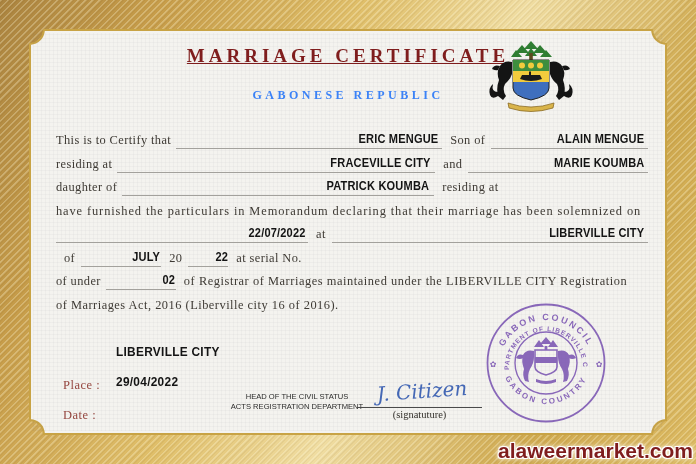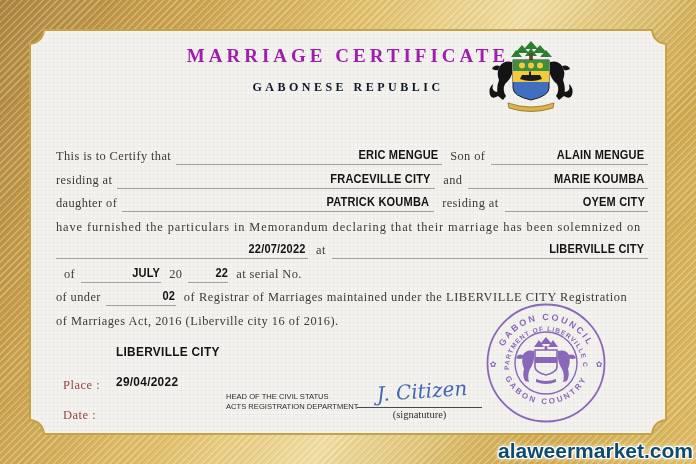--- a/index.html
+++ b/index.html
@@ -10,51 +10,51 @@
     background:
       repeating-linear-gradient(135deg, rgba(255,250,220,.28) 0 1px, rgba(90,60,10,.06) 2px 3px, rgba(255,255,255,0) 3px 5px),
       linear-gradient(115deg,#ab8440 0%,#c79d4a 18%,#e0bf6a 40%,#f0dda2 58%,#cfa94f 80%,#ddbb64 100%);}
   svg.paper-svg{position:absolute;inset:0;}
   .paper-tex{position:absolute;left:33px;top:33px;right:33px;bottom:33px;pointer-events:none;
     background:
       repeating-linear-gradient(0deg, rgba(110,110,125,.05) 0 1px, transparent 1px 4px),
       repeating-linear-gradient(90deg, rgba(110,110,125,.05) 0 1px, transparent 1px 4px);}
   
   .cert-title{position:absolute;left:0;top:45px;width:100%;text-align:center;
-    font-weight:bold;font-size:19px;letter-spacing:4px;color:#a21caf;}
-  .cert-subtitle{position:absolute;left:0;top:80px;width:100%;text-align:center;
-    font-weight:bold;font-size:12px;letter-spacing:3.5px;color:#0f172a;}
+    font-weight:bold;font-size:19px;letter-spacing:4px;color:#7f1d1d;text-decoration:underline;}
+  .cert-subtitle{position:absolute;left:0;top:88px;width:100%;text-align:center;
+    font-weight:bold;font-size:12px;letter-spacing:3.5px;color:#3b82f6;}
   
   .rows{position:absolute;left:56px;top:0;width:592px;}
   .row{position:absolute;left:0;width:100%;height:19px;display:flex;align-items:flex-end;
-       font-size:12.4px;letter-spacing:.4px;color:#3e3a34;white-space:nowrap;margin-top:16px;}
+       font-size:12.4px;letter-spacing:.4px;color:#3e3a34;white-space:nowrap;}
   .row .st{flex:0 0 auto;padding:0 5px 1px 0;}
   .row .st.mid{padding:0 6px 1px 8px;}
   .field{border-bottom:1px solid #a3a19c;text-align:right;
          font-family:"Liberation Sans",sans-serif;font-weight:bold;font-size:12px;
          letter-spacing:.2px;color:#141414;padding-bottom:2px;overflow:hidden;}
   .field .fv{display:inline-block;transform:scaleX(.92);}
   .grow{flex:1 1 auto;}
   
   .kv-label{position:absolute;left:63px;font-size:12.5px;color:#95463f;letter-spacing:.5px;margin-top:32px;}
   .kv-value{position:absolute;left:116px;font-family:"Liberation Sans",sans-serif;
             font-weight:bold;font-size:12.5px;color:#141414;letter-spacing:.3px;transform:scaleX(.95);transform-origin:left;}
-  .officer{position:absolute;left:226px;top:392px;width:142px;
+  .officer{position:absolute;left:226px;top:392px;width:142px;text-align:center;
            font-family:"Liberation Sans",sans-serif;font-size:7.6px;line-height:9.5px;color:#2b2b2b;}
   .sig-line{position:absolute;left:357px;top:407px;width:125px;border-top:1.6px solid #4a4a4a;}
   .sig-script{position:absolute;left:362px;top:379px;width:120px;text-align:center;
               font-family:"DejaVu Serif",serif;font-style:italic;font-size:20px;color:#4568b5;
               transform:rotate(-4deg);}
   .sig-caption{position:absolute;left:357px;top:409px;width:125px;text-align:center;
                font-size:10.5px;color:#33302b;}
   
   .stamp{position:absolute;left:484px;top:301px;width:124px;height:124px;opacity:.88;}
   
   .watermark{position:absolute;right:3px;bottom:1px;z-index:10;
-    font-family:"Liberation Sans",sans-serif;font-weight:bold;font-size:21px;color:#0c4a6e;
+    font-family:"Liberation Sans",sans-serif;font-weight:bold;font-size:21px;color:#7f1d1d;
     text-shadow:0 0 4px #fff,0 0 6px #fff,1px 1px 0 #fff,-1px -1px 0 #fff,1px -1px 0 #fff,-1px 1px 0 #fff;}
 </style>
 </head>
 <body>
 
 <div class="gold-frame"></div>
 
 <svg class="paper-svg" width="696" height="464" viewBox="0 0 696 464">
   <path d="M 30 44 Q 42.6 42.6 44 30 L 652 30 Q 653.4 42.6 666 44 L 666 420 Q 653.4 421.4 652 434 L 44 434 Q 42.6 421.4 30 420 Z" fill="#f4f3ef" stroke="#c8a345" stroke-width="2"></path>
 </svg>
@@ -102,21 +102,20 @@
     <span class="st">residing at</span>
     <div class="field" style="flex:0 0 318px"><span class="fv">FRACEVILLE CITY</span></div>
     <span class="st mid">and</span>
     <div class="field grow"><span class="fv">MARIE KOUMBA</span></div>
   </div>
 
   <div class="row" style="top:177px">
     <span class="st">daughter of</span>
     <div class="field" style="flex:0 0 312px"><span class="fv">PATRICK KOUMBA</span></div>
     <span class="st mid">residing at</span>
-    <div class="field grow"><span class="fv">OYEM CITY</span></div>
   </div>
 
   <div class="row" style="top:200.5px">
     <span class="st" style="letter-spacing:.9px">have furnished the particulars in Memorandum declaring that their marriage has been solemnized on</span>
   </div>
 
   <div class="row" style="top:224px">
     <div class="field" style="flex:0 0 252px"><span class="fv">22/07/2022</span></div>
     <span class="st mid">at</span>
     <div class="field grow"><span class="fv">LIBERVILLE CITY</span></div>

